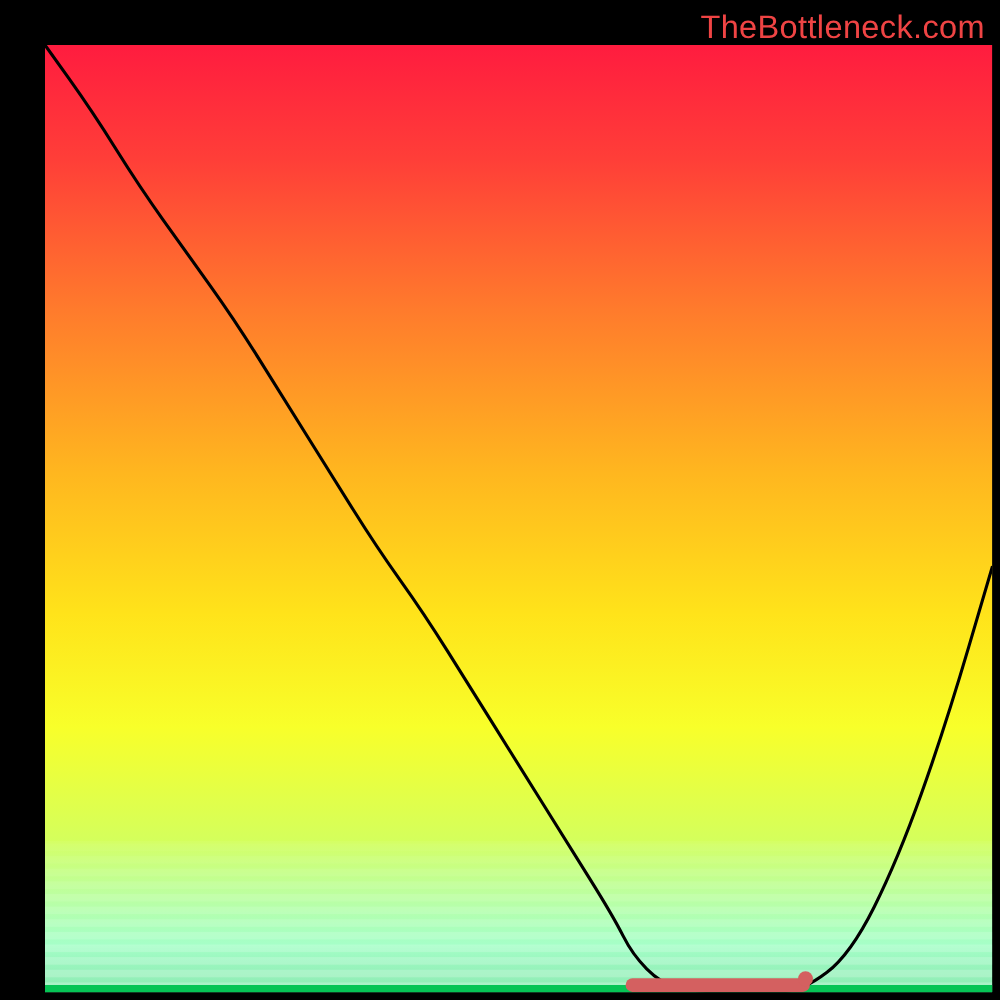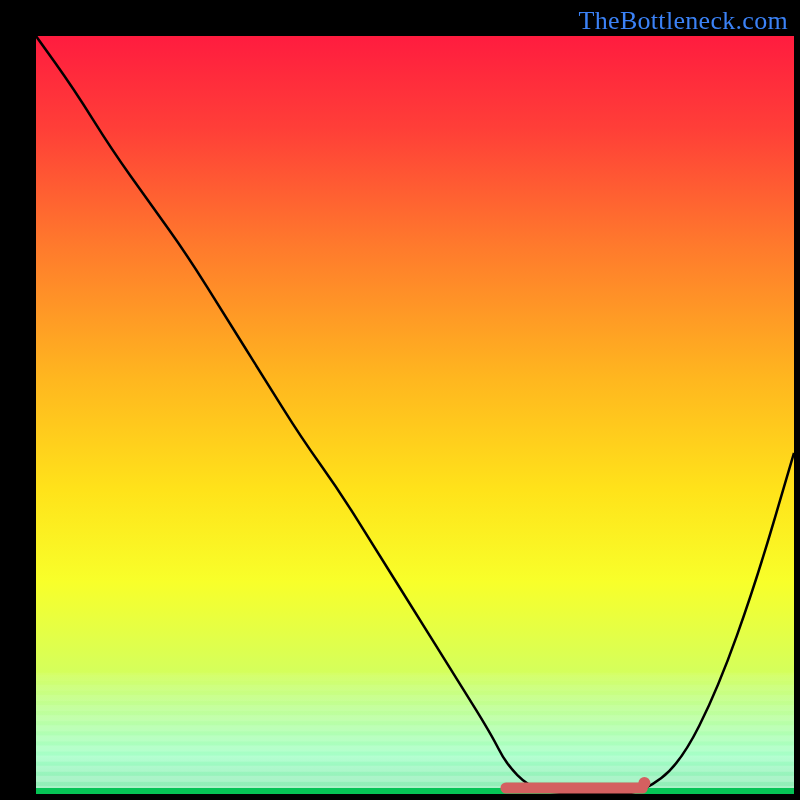--- a/index.html
+++ b/index.html
@@ -13,22 +13,22 @@
   .frame {
     position: relative;
     width: 800px;
     height: 800px;
     background: #000;
   }
   .watermark {
     position: absolute;
     top: 6px;
     right: 12px;
-    color: #3b82f6;
-    font-family: Liberation Serif, serif;
+    color: #ef4444;
+    font-family: Liberation Sans, sans-serif;
     font-size: 26px;
     font-weight: 400;
     letter-spacing: 0.3px;
     z-index: 10;
   }
   .plot {
     position: absolute;
     left: 36px;
     top: 36px;
     width: 758px;

